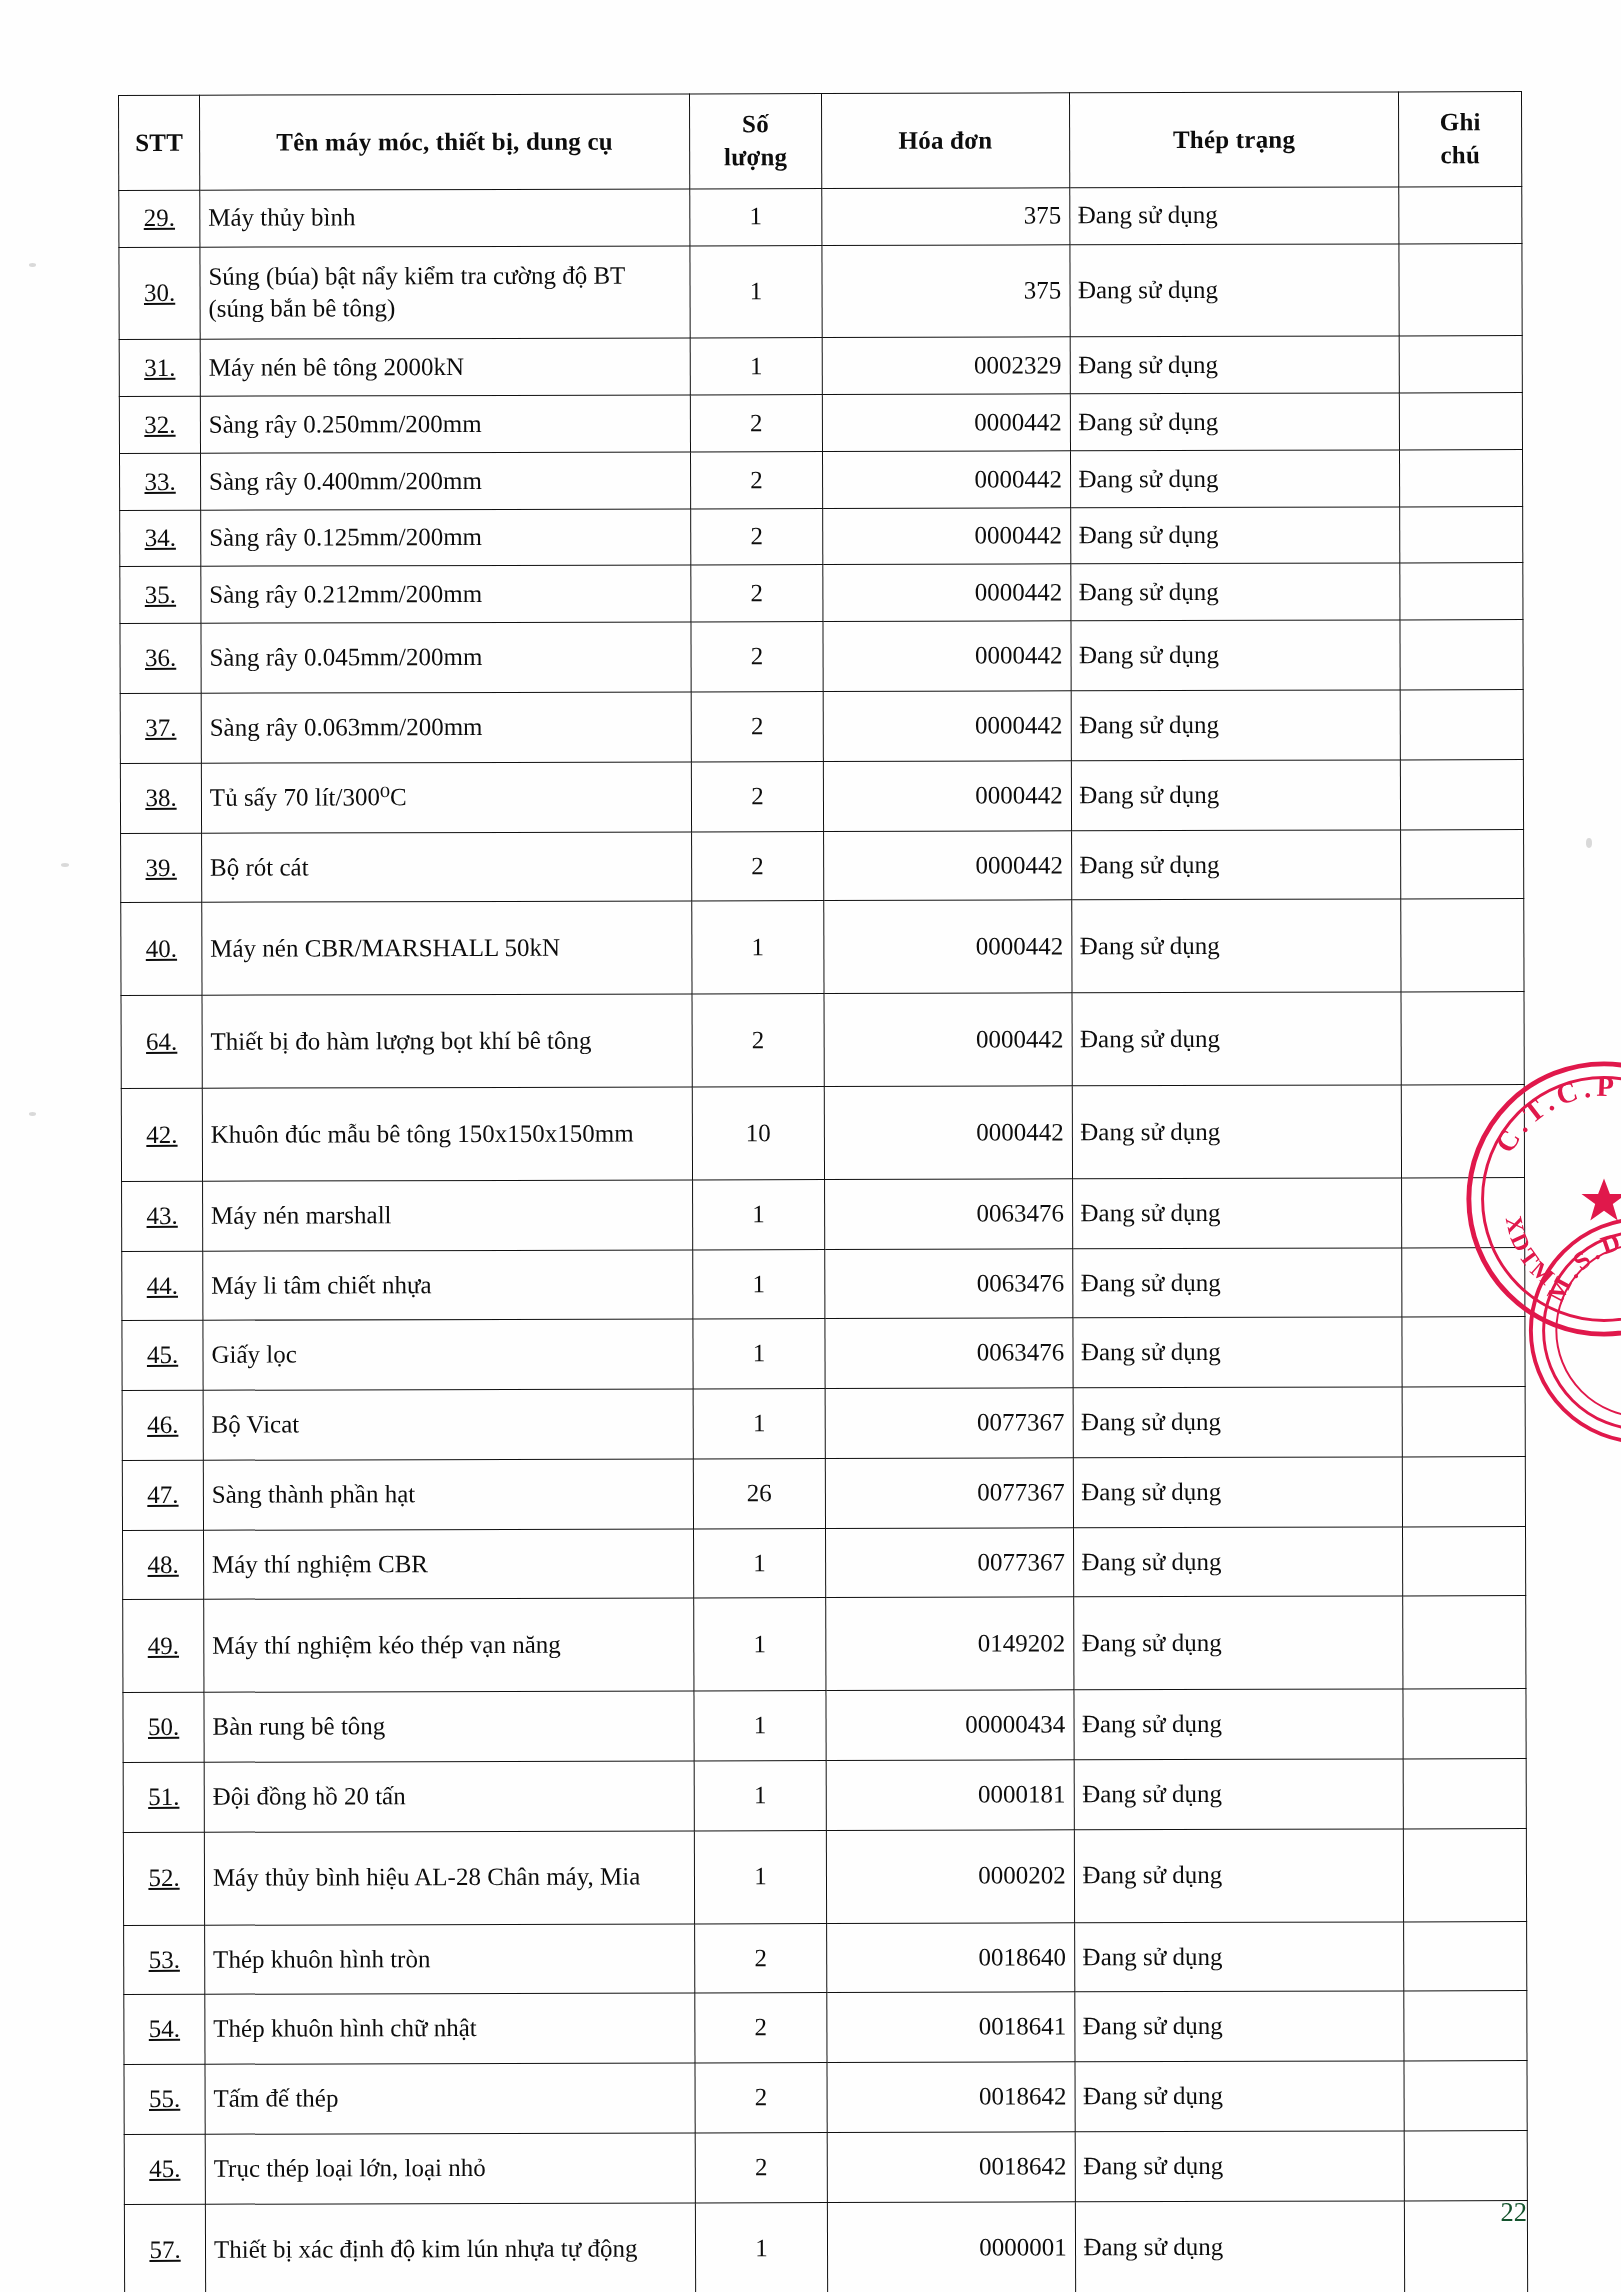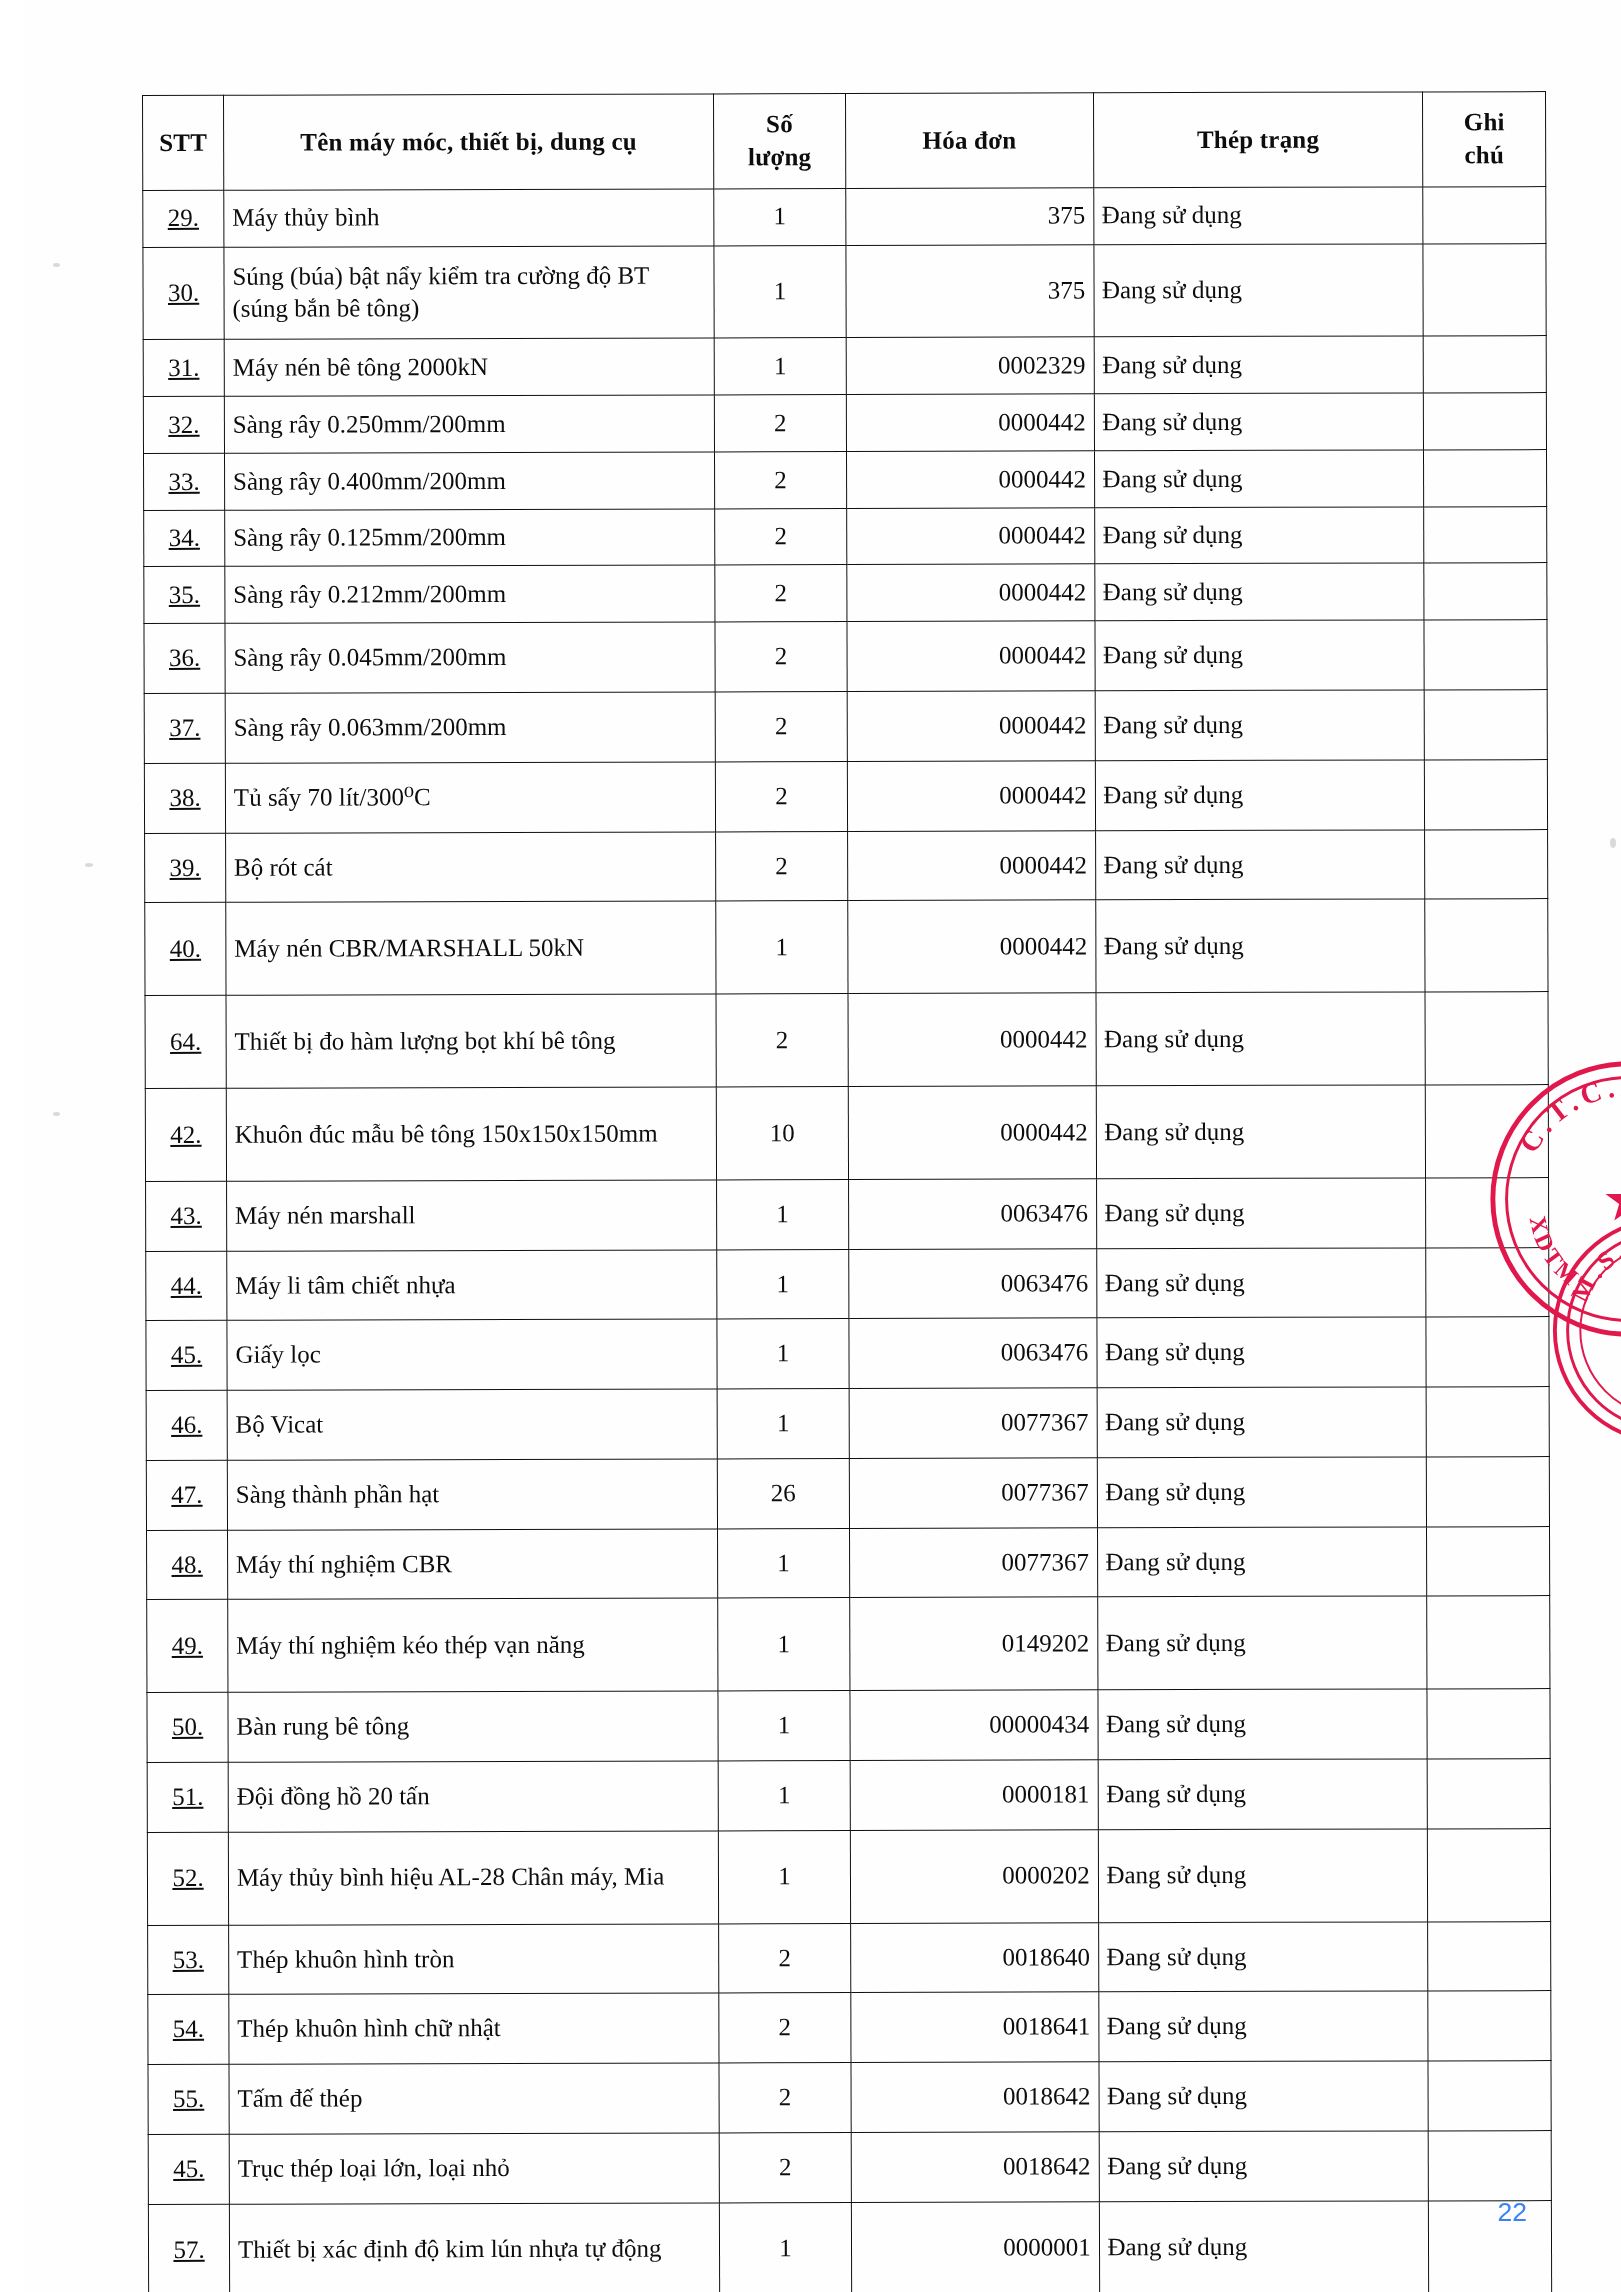--- a/index.html
+++ b/index.html
@@ -15,21 +15,20 @@
     overflow: hidden;
     font-family: "Liberation Serif", "DejaVu Serif", serif;
     color: #0d0d0d;
   }
 
   
   #page {
     position: absolute;
     inset: 0;
     background: #fefefe;
-    margin-left: 24px;
   }
 
   
   .speckle {
     position: absolute;
     background: #b9b9b9;
     border-radius: 50%;
     opacity: .55;
   }
 
@@ -82,22 +81,22 @@
   tr.tall td { height: 82px; }
   tr.short td { height: 46px; }
   tr.mid td  { height: 59px; }
 
   
   #page-number {
     position: absolute;
     right: 94px;
     bottom: 65px;
     font-size: 26.5px;
-    font-family: Liberation Sans, sans-serif;
-    color: #3b82f6;
+    font-family: Liberation Serif, serif;
+    color: #14532d;
   }
 
   
   .stamp {
     position: absolute;
     pointer-events: none;
     color: #e0184b;
   }
   #stamp-company {
     left: 1462px;

